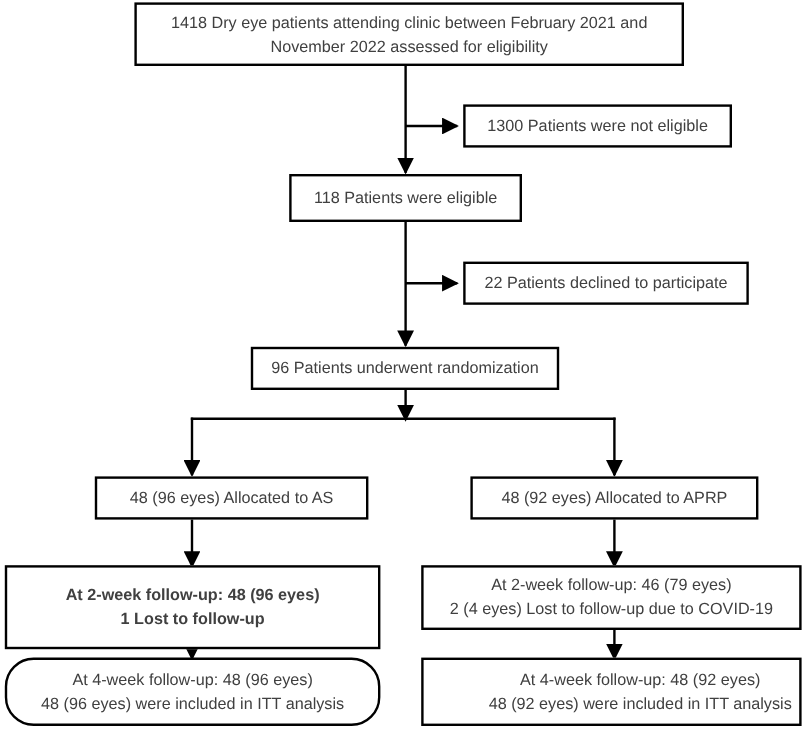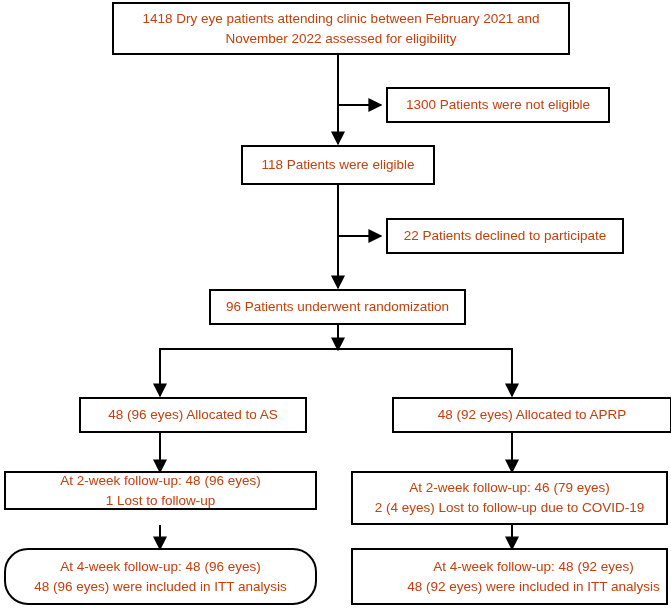--- a/index.html
+++ b/index.html
@@ -18,21 +18,21 @@
   .node {
     position: absolute;
     box-sizing: border-box;
     border: 2px solid #000000;
     background: #ffffff;
     display: flex;
     flex-direction: column;
     align-items: center;
     justify-content: center;
     text-align: center;
-    color: #c2410c;
+    color: #404040;
     font-size: 13.5px;
     line-height: 1.45;
     z-index: 2;
   }
   .node .line {
     display: block;
     white-space: nowrap;
   }
   svg.connectors {
     position: absolute;
@@ -93,25 +93,25 @@
   </div>
 
   <div class="node" style="left:209px; top:289px; width:257px; height:36px;">
     <span class="line">96 Patients underwent randomization</span>
   </div>
 
   <div class="node" style="left:47px; top:397px; width:228px; height:36px;margin-left:32px;">
     <span class="line">48 (96 eyes) Allocated to AS</span>
   </div>
 
-  <div class="node" style="left:392px; top:397px; width:280px; height:36px;">
+  <div class="node" style="left:392px; top:397px; width:240px; height:36px;">
     <span class="line">48 (92 eyes) Allocated to APRP</span>
   </div>
 
-  <div class="node" style="left:4px; top:471px; width:313px; height:39px;">
+  <div class="node" style="left:4px; top:471px; width:313px; height:70px;font-weight:bold;">
     <span class="line">At 2-week follow-up: 48 (96 eyes)</span>
     <span class="line">1 Lost to follow-up</span>
   </div>
 
   <div class="node" style="left:351px; top:471px; width:317px; height:54px;">
     <span class="line">At 2-week follow-up: 46 (79 eyes)</span>
     <span class="line">2 (4 eyes) Lost to follow-up due to COVID-19</span>
   </div>
 
   <div class="node" style="left:4px; top:548px; width:313px; height:57px;border-radius:24px;">

